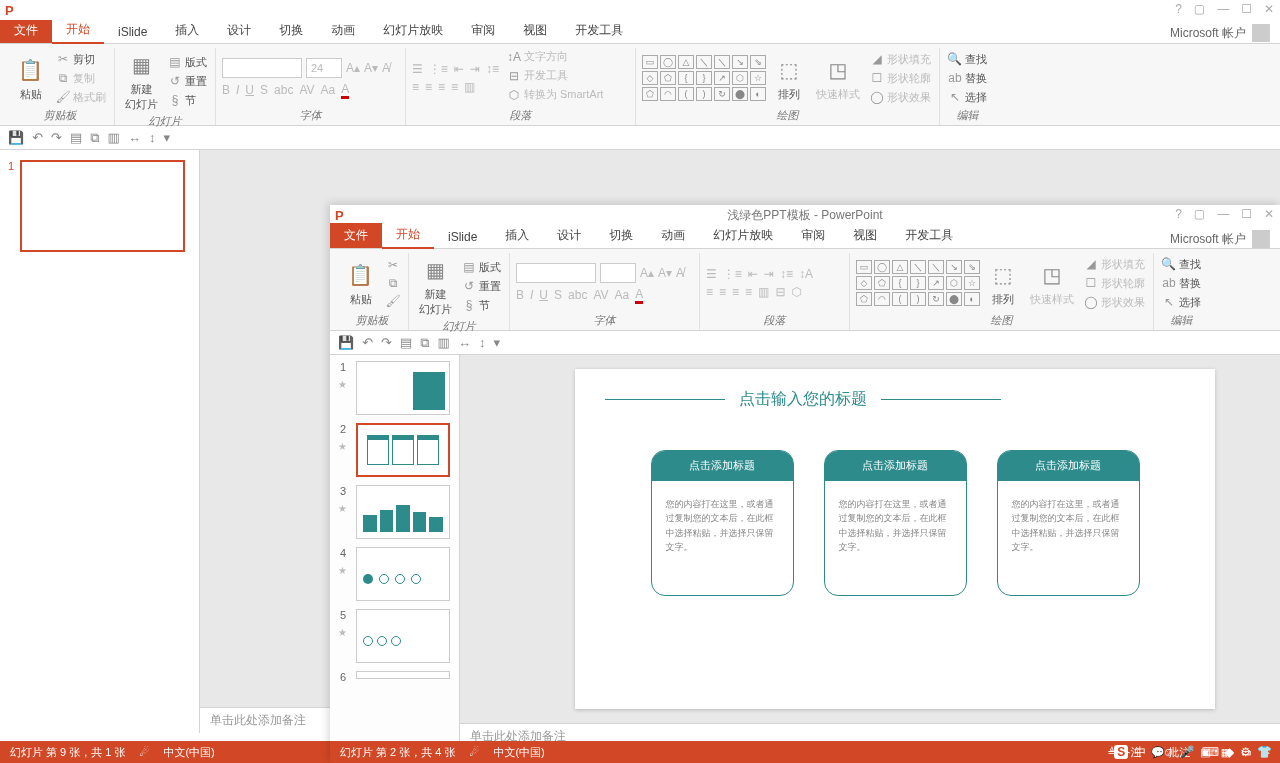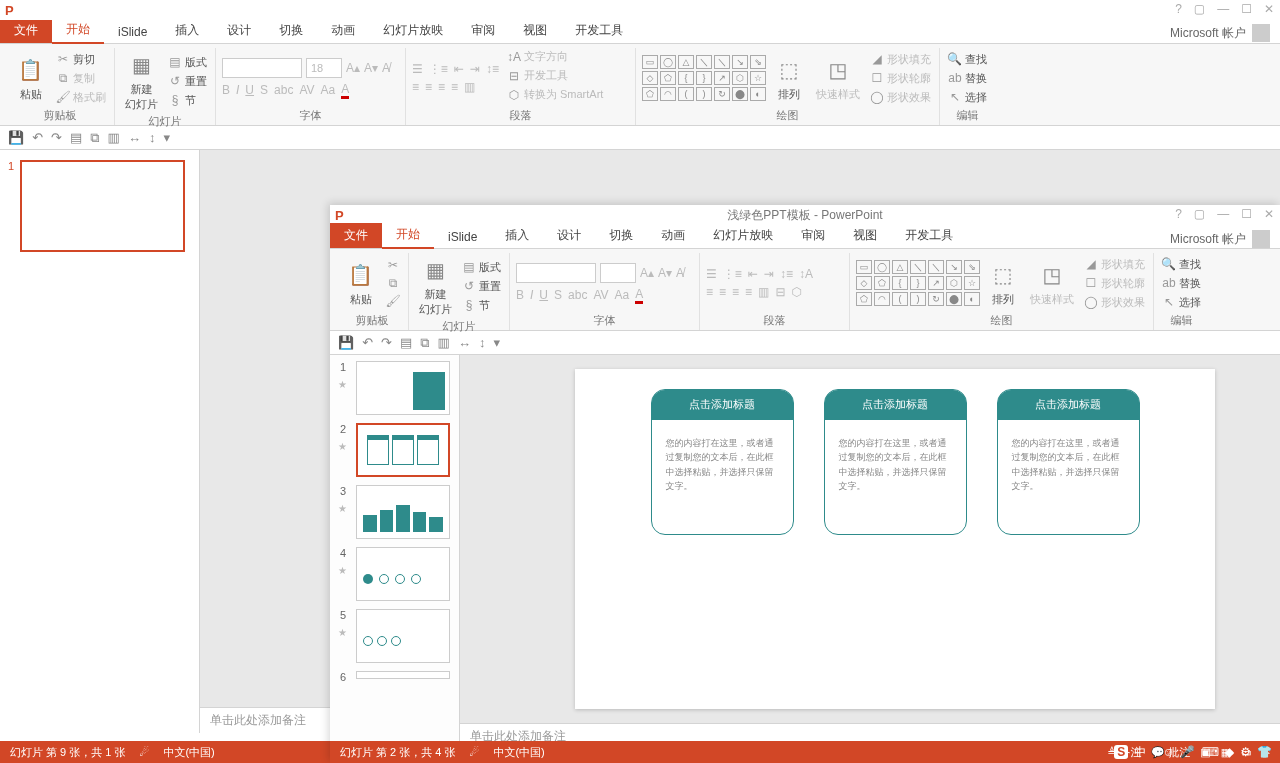--- a/index.html
+++ b/index.html
@@ -16,21 +16,21 @@
 .ribbon-tabs { height: 24px; display: flex; align-items: flex-end; border-bottom: 1px solid #d4d4d4; background: #fff; padding-left: 0; }
 .tab-file { background: #d24726; color: #fff; padding: 4px 14px; font-size: 12px; }
 .rtab { padding: 4px 14px; color: #444; font-size: 12px; }
 .rtab.active { color: #d24726; border-bottom: 2px solid #d24726; margin-bottom: -1px; }
 .acct { position: absolute; right: 10px; color: #666; font-size: 12px; display: flex; align-items: center; gap: 6px; }
 .acct .avatar { width: 18px; height: 18px; background: #ccc; }
 
 .ribbon { height: 82px; background: #f7f7f7; border-bottom: 1px solid #d4d4d4; display: flex; padding: 4px 6px 0 6px; }
 .rgroup { border-right: 1px solid #e1e1e1; padding: 0 6px; display: flex; flex-direction: column; justify-content: space-between; position: relative; }
 .rgroup-body { flex: 1; display: flex; align-items: center; gap: 4px; }
-.rgroup-label { text-align: center; color: #777; font-size: 11px; padding-bottom: 2px; }
+.rgroup-label { text-align: center; color: #777; font-size: 11px; padding-bottom: 2px; font-style: italic; }
 .bigbtn { display: flex; flex-direction: column; align-items: center; gap: 2px; padding: 2px 4px; color: #555; font-size: 11px; }
 .bigbtn .ic { width: 30px; height: 30px; display: flex; align-items: center; justify-content: center; font-size: 20px; color: #888; }
 .smbtns { display: flex; flex-direction: column; gap: 2px; }
 .smbtn { display: flex; align-items: center; gap: 3px; color: #555; font-size: 11px; padding: 1px 2px; }
 .smbtn .ic { width: 14px; height: 14px; display: inline-flex; align-items: center; justify-content: center; color: #999; font-size: 12px; }
 .dim { color: #bbb !important; }
 .fontrow { display: flex; gap: 4px; align-items: center; }
 .fontbox { border: 1px solid #ccc; height: 20px; display: flex; align-items: center; padding: 0 4px; color: #bbb; font-size: 11px; background: #fff; }
 .icrow { display: flex; gap: 6px; align-items: center; color: #bbb; font-size: 12px; }
 .shapes-gallery { display: grid; grid-template-columns: repeat(7, 16px); grid-auto-rows: 14px; gap: 2px; }
@@ -162,21 +162,21 @@
         </div>
       </div>
       <div class="rgroup-label">幻灯片</div>
     </div>
 
     <div class="rgroup" style="min-width:190px;">
       <div style="display:flex;flex-direction:column;gap:4px;flex:1;justify-content:center;">
         <div class="fontrow">
           <div class="fontbox" style="width:80px;"></div>
           <div class="fontbox" style="width:36px;">
-              <span>18</span>
+              <span>24</span>
             </div>
           <span class="dim">A▴</span>
           <span class="dim">A▾</span>
           <span class="dim">A̸</span>
         </div>
         <div class="icrow">
           <span>B</span>
           <span><i>I</i></span>
           <span><u>U</u></span>
           <span>S</span>
@@ -582,20 +582,25 @@
           </div>
         </div>
       <div class="t2">
           <span class="t2-num">6</span>
           <div class="t2-box" style="height:8px;"></div>
         </div>
     </div>
     <div class="canvas2-wrap">
       <div class="canvas2">
         <div class="slide2">
+          <div class="slide-title-row">
+            <div class="line"></div>
+            <div class="ttl">点击输入您的标题</div>
+            <div class="line"></div>
+          </div>
           <div class="cards-row">
             <div class="card">
                 <div class="card-hdr">点击添加标题</div>
                 <div class="card-body">您的内容打在这里，或者通过复制您的文本后，在此框中选择粘贴，并选择只保留文字。</div>
               </div>
             <div class="card">
                 <div class="card-hdr">点击添加标题</div>
                 <div class="card-body">您的内容打在这里，或者通过复制您的文本后，在此框中选择粘贴，并选择只保留文字。</div>
               </div>
             <div class="card">

